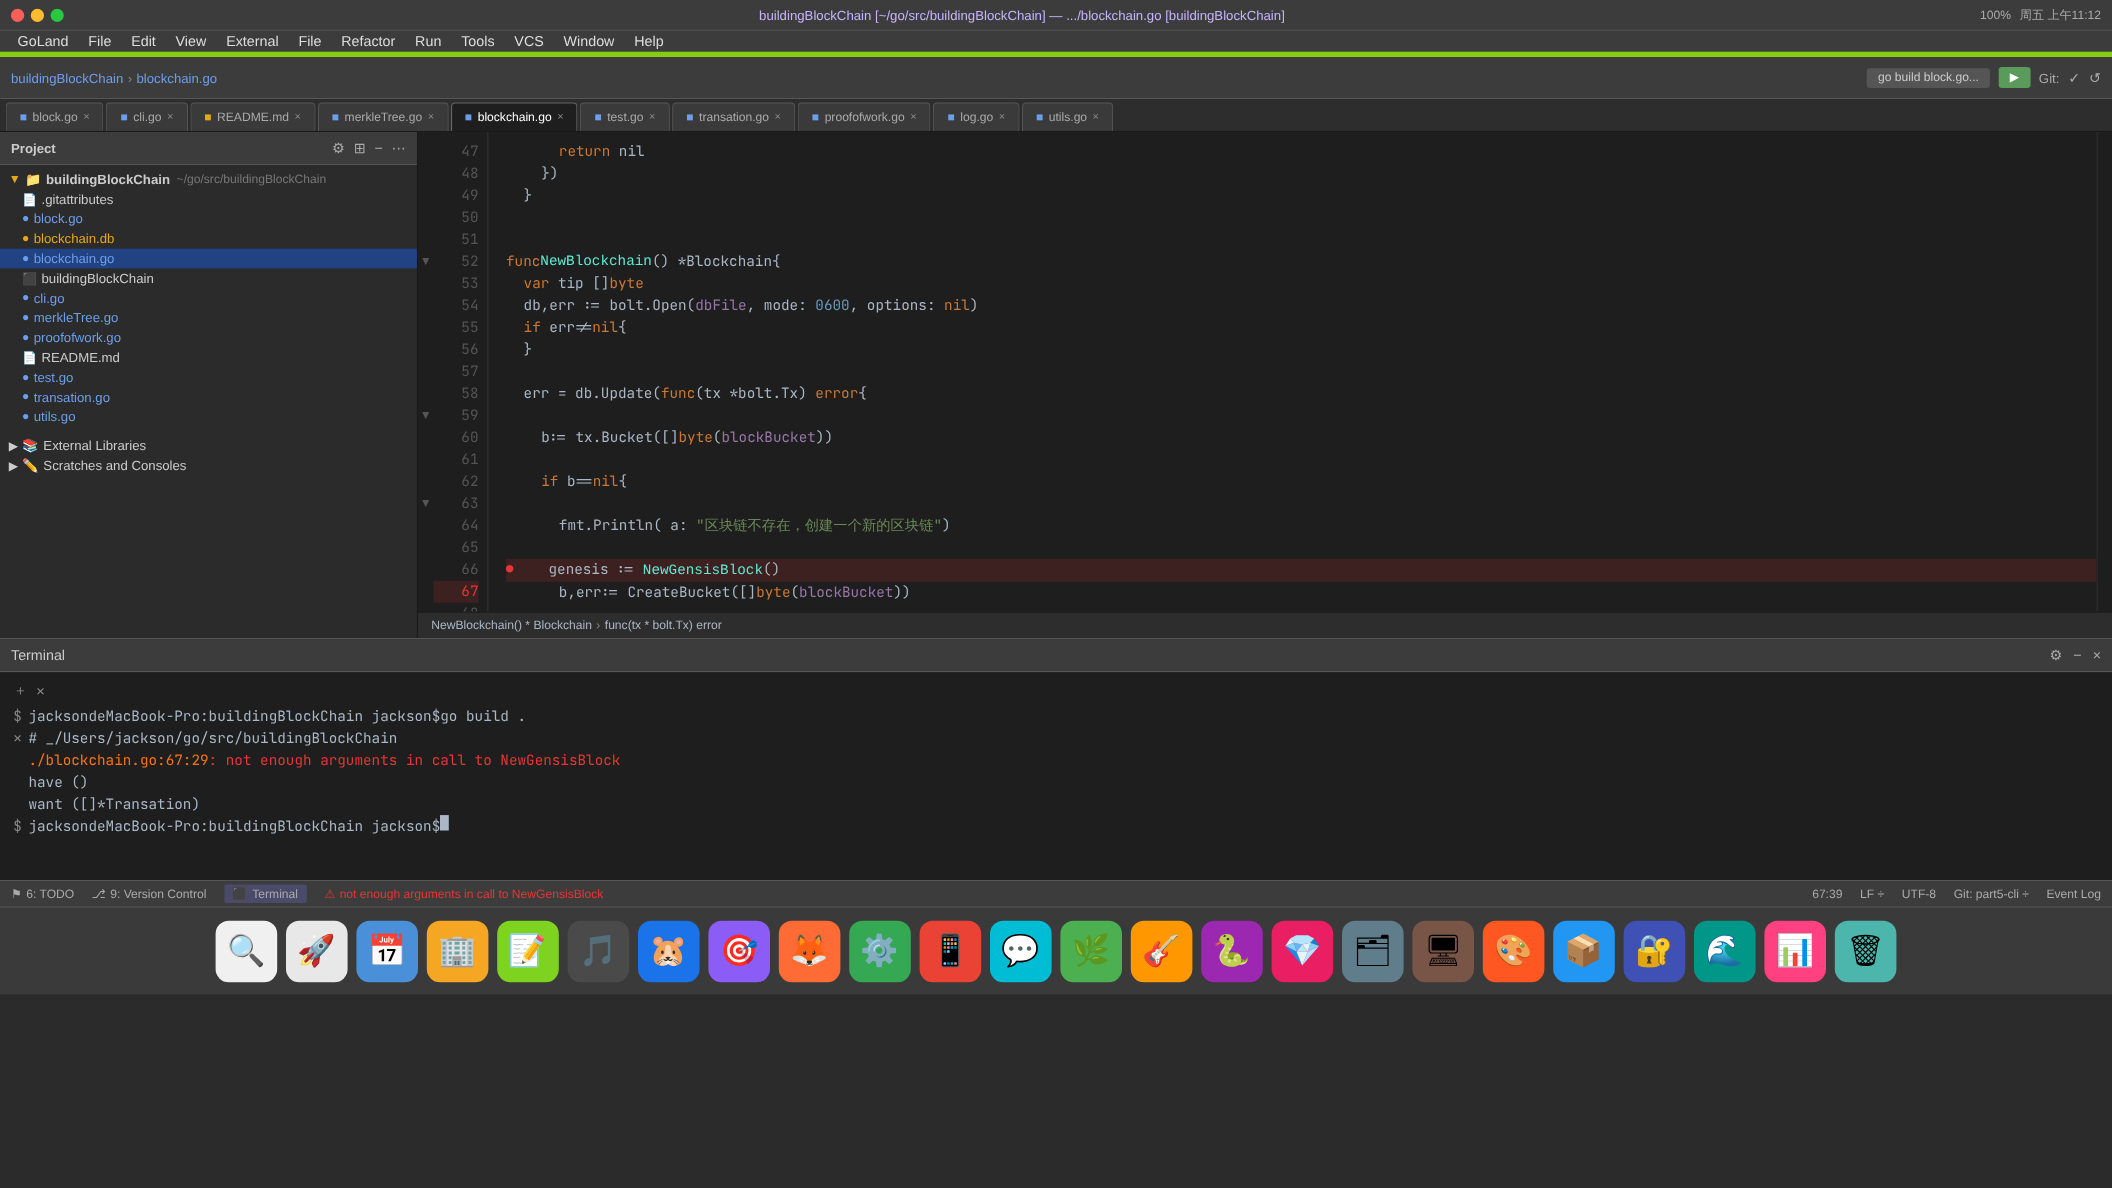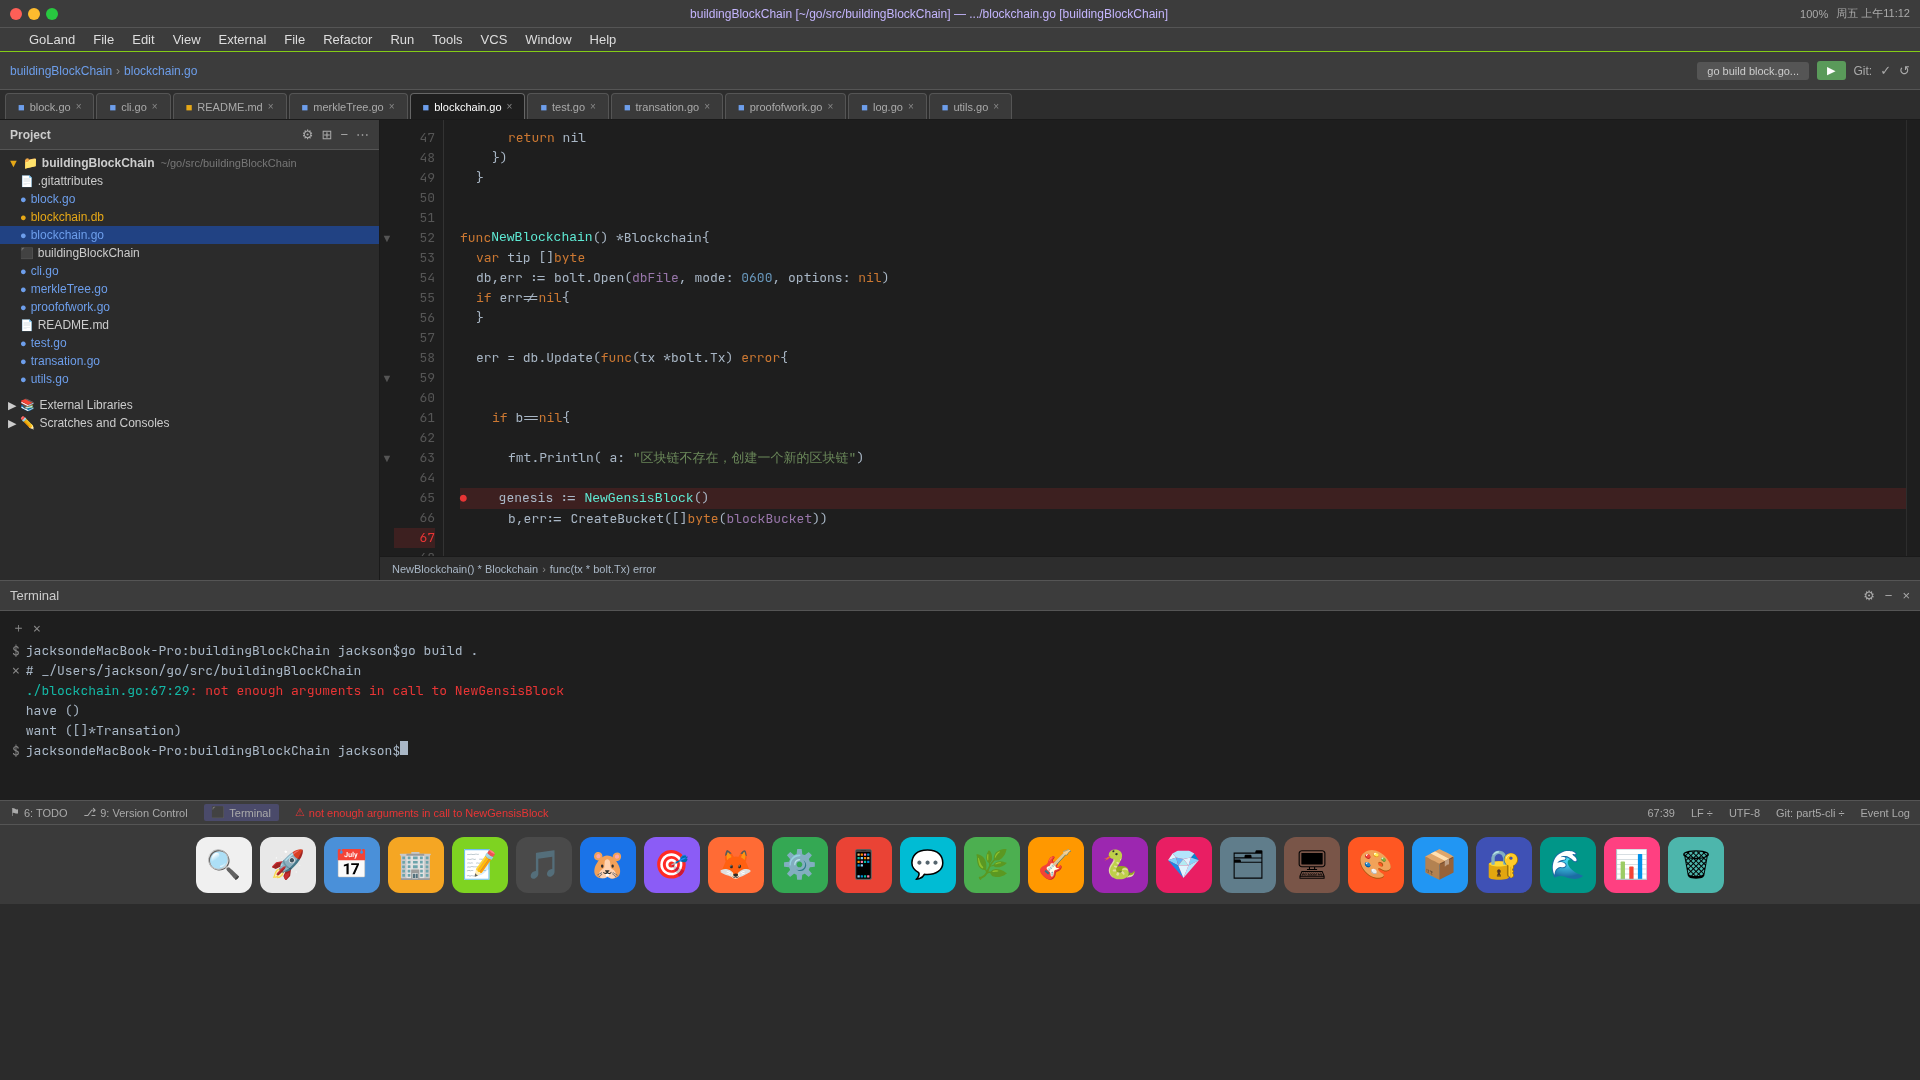--- a/index.html
+++ b/index.html
@@ -22,23 +22,23 @@
     .tl-green { background: #28c840; }
     #titlebar .title-center { flex: 1; text-align: center; font-size: 12px; color: #c4b5fd; }
     #titlebar .title-right { display: flex; align-items: center; gap: 8px; font-size: 11px; color: #aaa; }
 
     
     #menubar {
       height: 24px;
       background: #3c3c3c;
       display: flex;
       align-items: center;
-      padding: 0 21px;
+      padding: 0 8px;
       gap: 2px;
-      border-bottom: 1px solid #84cc16;
+      border-bottom: 5px solid #84cc16;
     }
     .menu-item { font-size: 13px; color: #ddd; padding: 2px 8px; cursor: pointer; border-radius: 3px; }
 
     
     #toolbar {
       height: 38px;
       background: #3c3c3c;
       display: flex;
       align-items: center;
       padding: 0 10px;
@@ -149,21 +149,21 @@
       padding: 0 10px;
       border-bottom: 1px solid #555;
     }
     .terminal-title { font-size: 13px; color: #ccc; font-weight: 500; }
     .terminal-controls { margin-left: auto; display: flex; gap: 10px; color: #aaa; font-size: 13px; cursor: pointer; }
     #terminal-content { flex: 1; padding: 8px 12px; font-family: 'JetBrains Mono', 'Courier New', monospace; font-size: 13px; color: #a9b7c6; overflow-y: auto; }
     .term-line { line-height: 20px; display: flex; align-items: flex-start; }
     .term-prompt { color: #a9b7c6; }
     .term-cmd { color: #a9b7c6; }
     .term-error { color: #e83535; }
-    .term-path { color: #14b8a6; }
+    .term-path { color: #f97316; }
     .term-cursor { display: inline-block; width: 8px; height: 14px; background: #a9b7c6; vertical-align: middle; }
 
     
     #statusbar {
       height: 24px;
       background: #3c3c3c;
       display: flex;
       align-items: center;
       padding: 0 10px;
       font-size: 11px;
@@ -449,20 +449,23 @@
             <span style="padding-left:16px"><span class="kw">if</span> err!=<span class="kw">nil</span>{</span>
           </div>
         <div class="code-line">
             <span style="padding-left:16px">}</span>
           </div>
         <div class="code-line">&nbsp;</div>
         <div class="code-line">
             <span style="padding-left:16px">err = db.Update(<span class="kw">func</span>(tx *bolt.Tx) <span class="kw">error</span>{</span>
           </div>
         <div class="code-line">&nbsp;</div>
+        <div class="code-line">
+            <span style="padding-left:32px">b:= tx.Bucket([]<span class="kw">byte</span>(<span style="color:#9876aa">blockBucket</span>))</span>
+          </div>
         <div class="code-line">&nbsp;</div>
         <div class="code-line">
             <span style="padding-left:32px"><span class="kw">if</span> b==<span class="kw">nil</span>{</span>
           </div>
         <div class="code-line">&nbsp;</div>
         <div class="code-line">
             <span style="padding-left:48px">fmt.Println( a: <span class="str">"区块链不存在，创建一个新的区块链"</span>)</span>
           </div>
         <div class="code-line">&nbsp;</div>
         <div class="code-line error-line">

